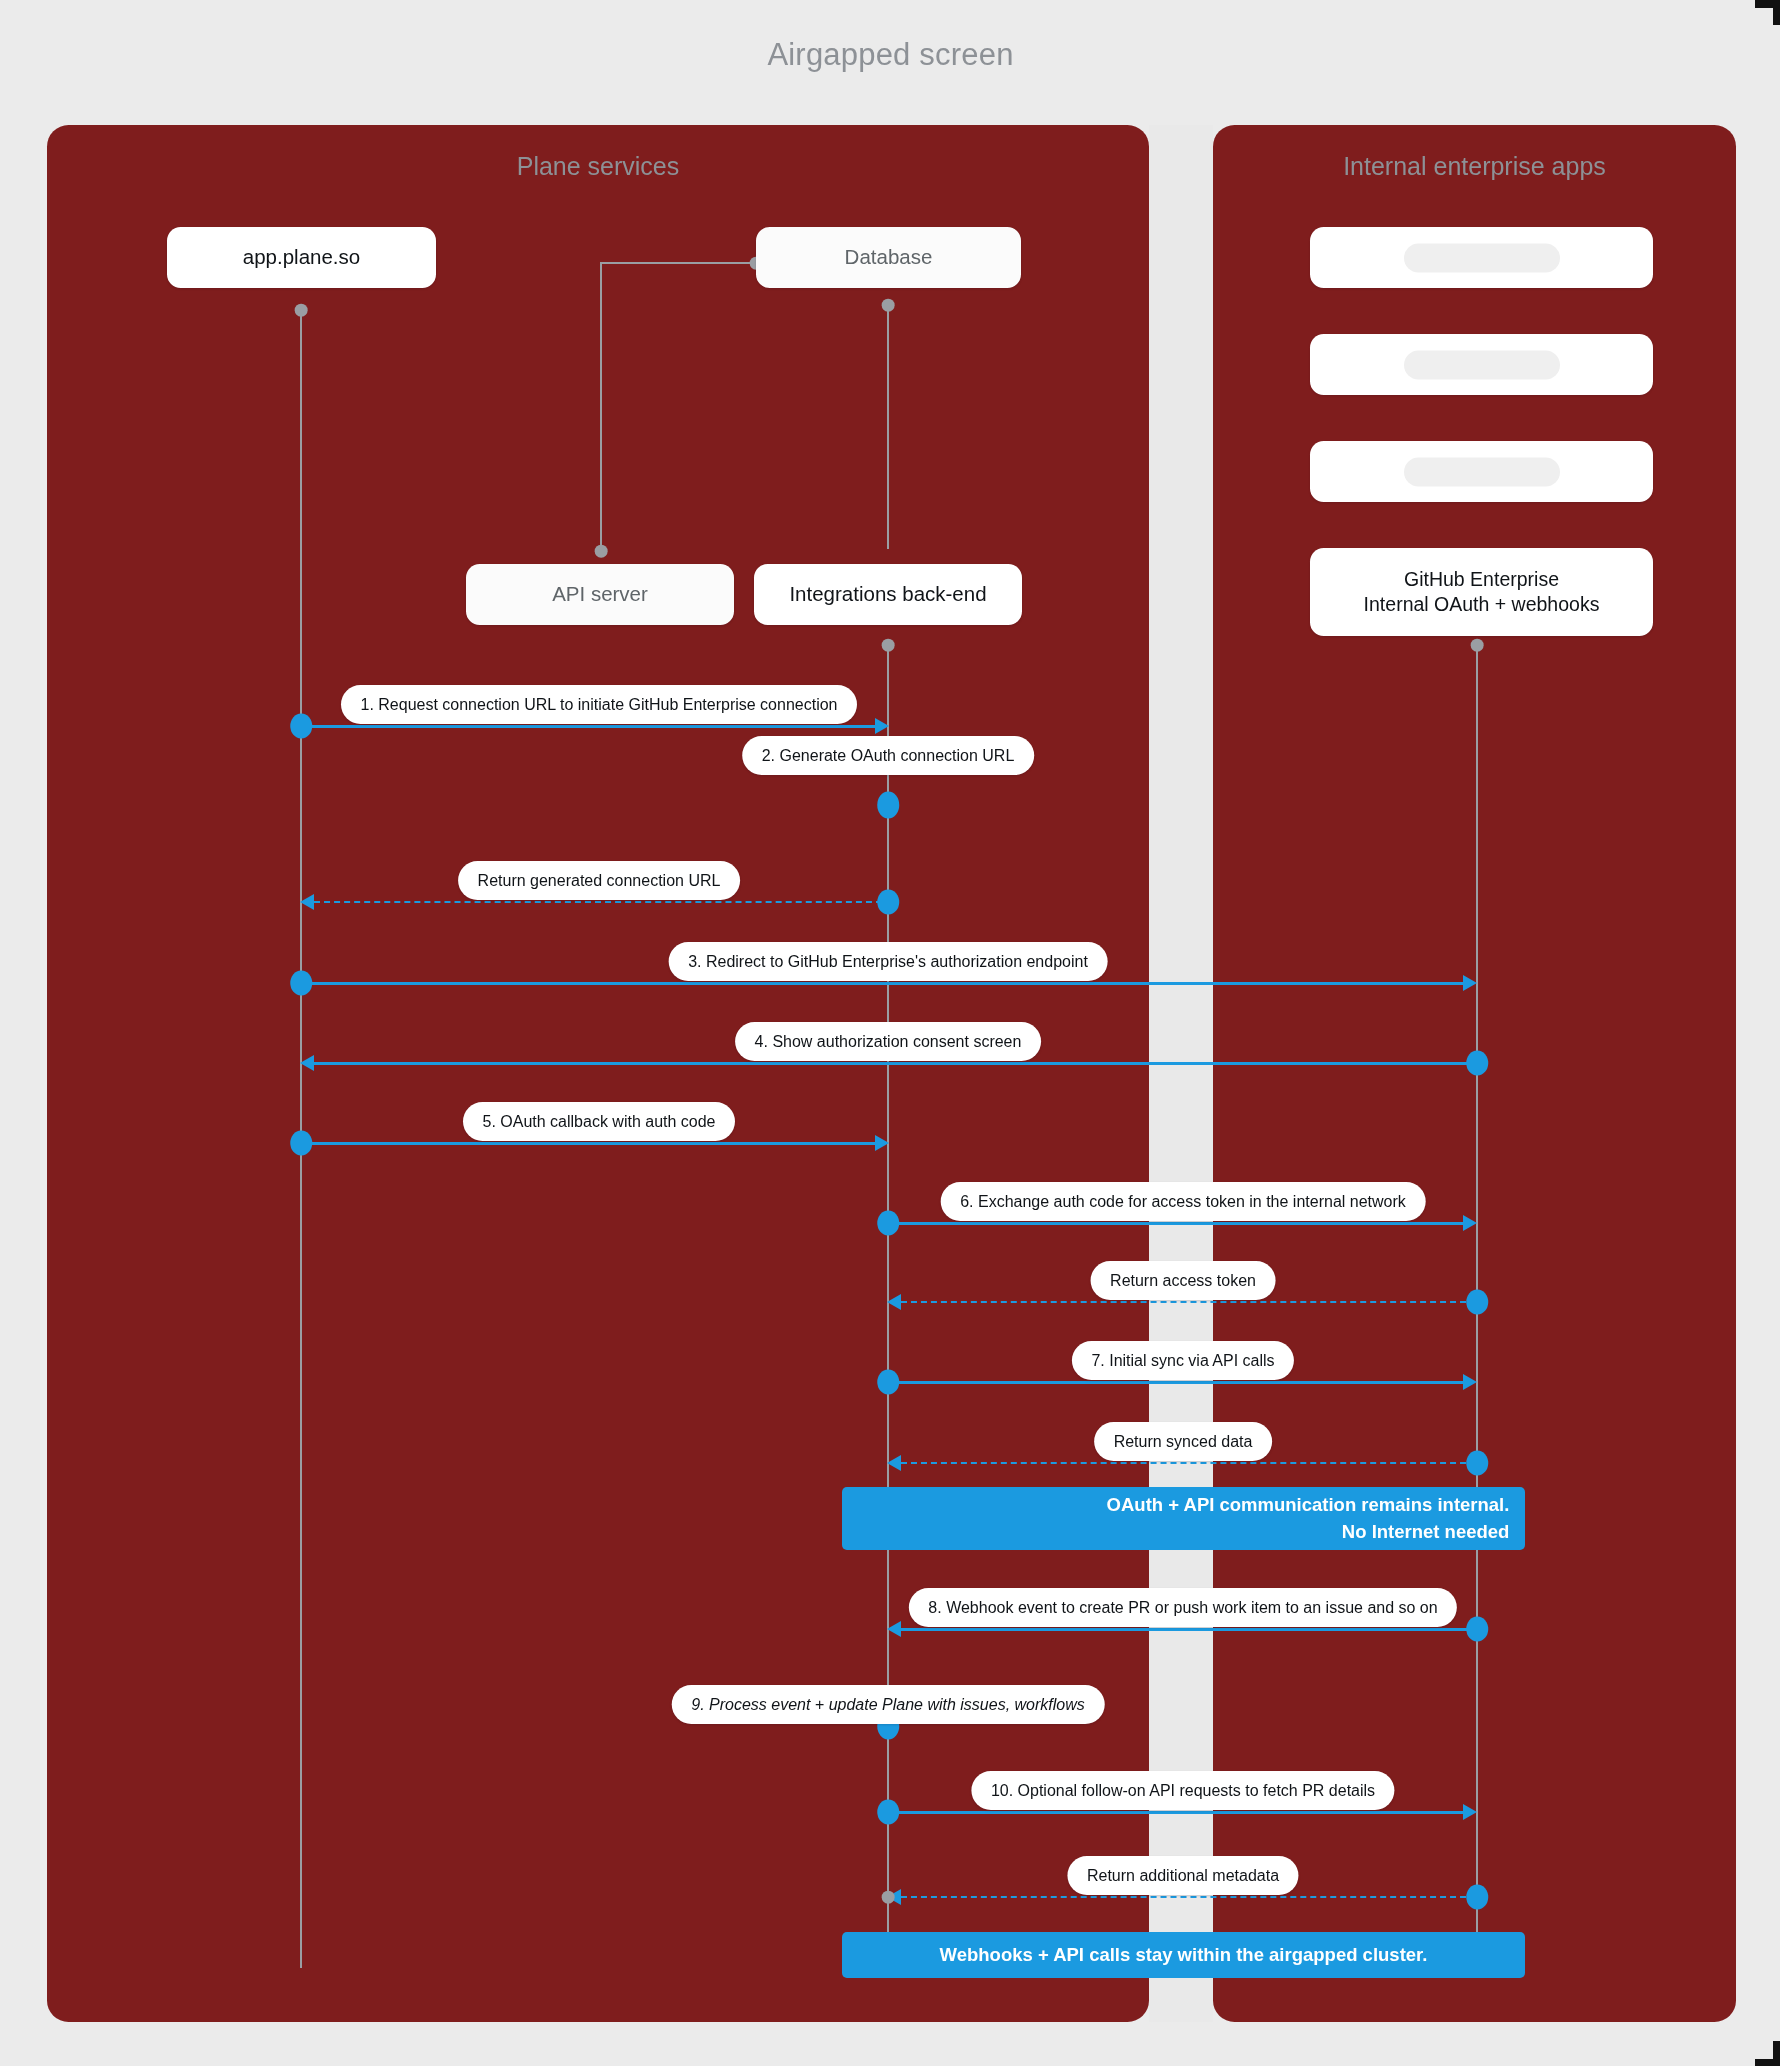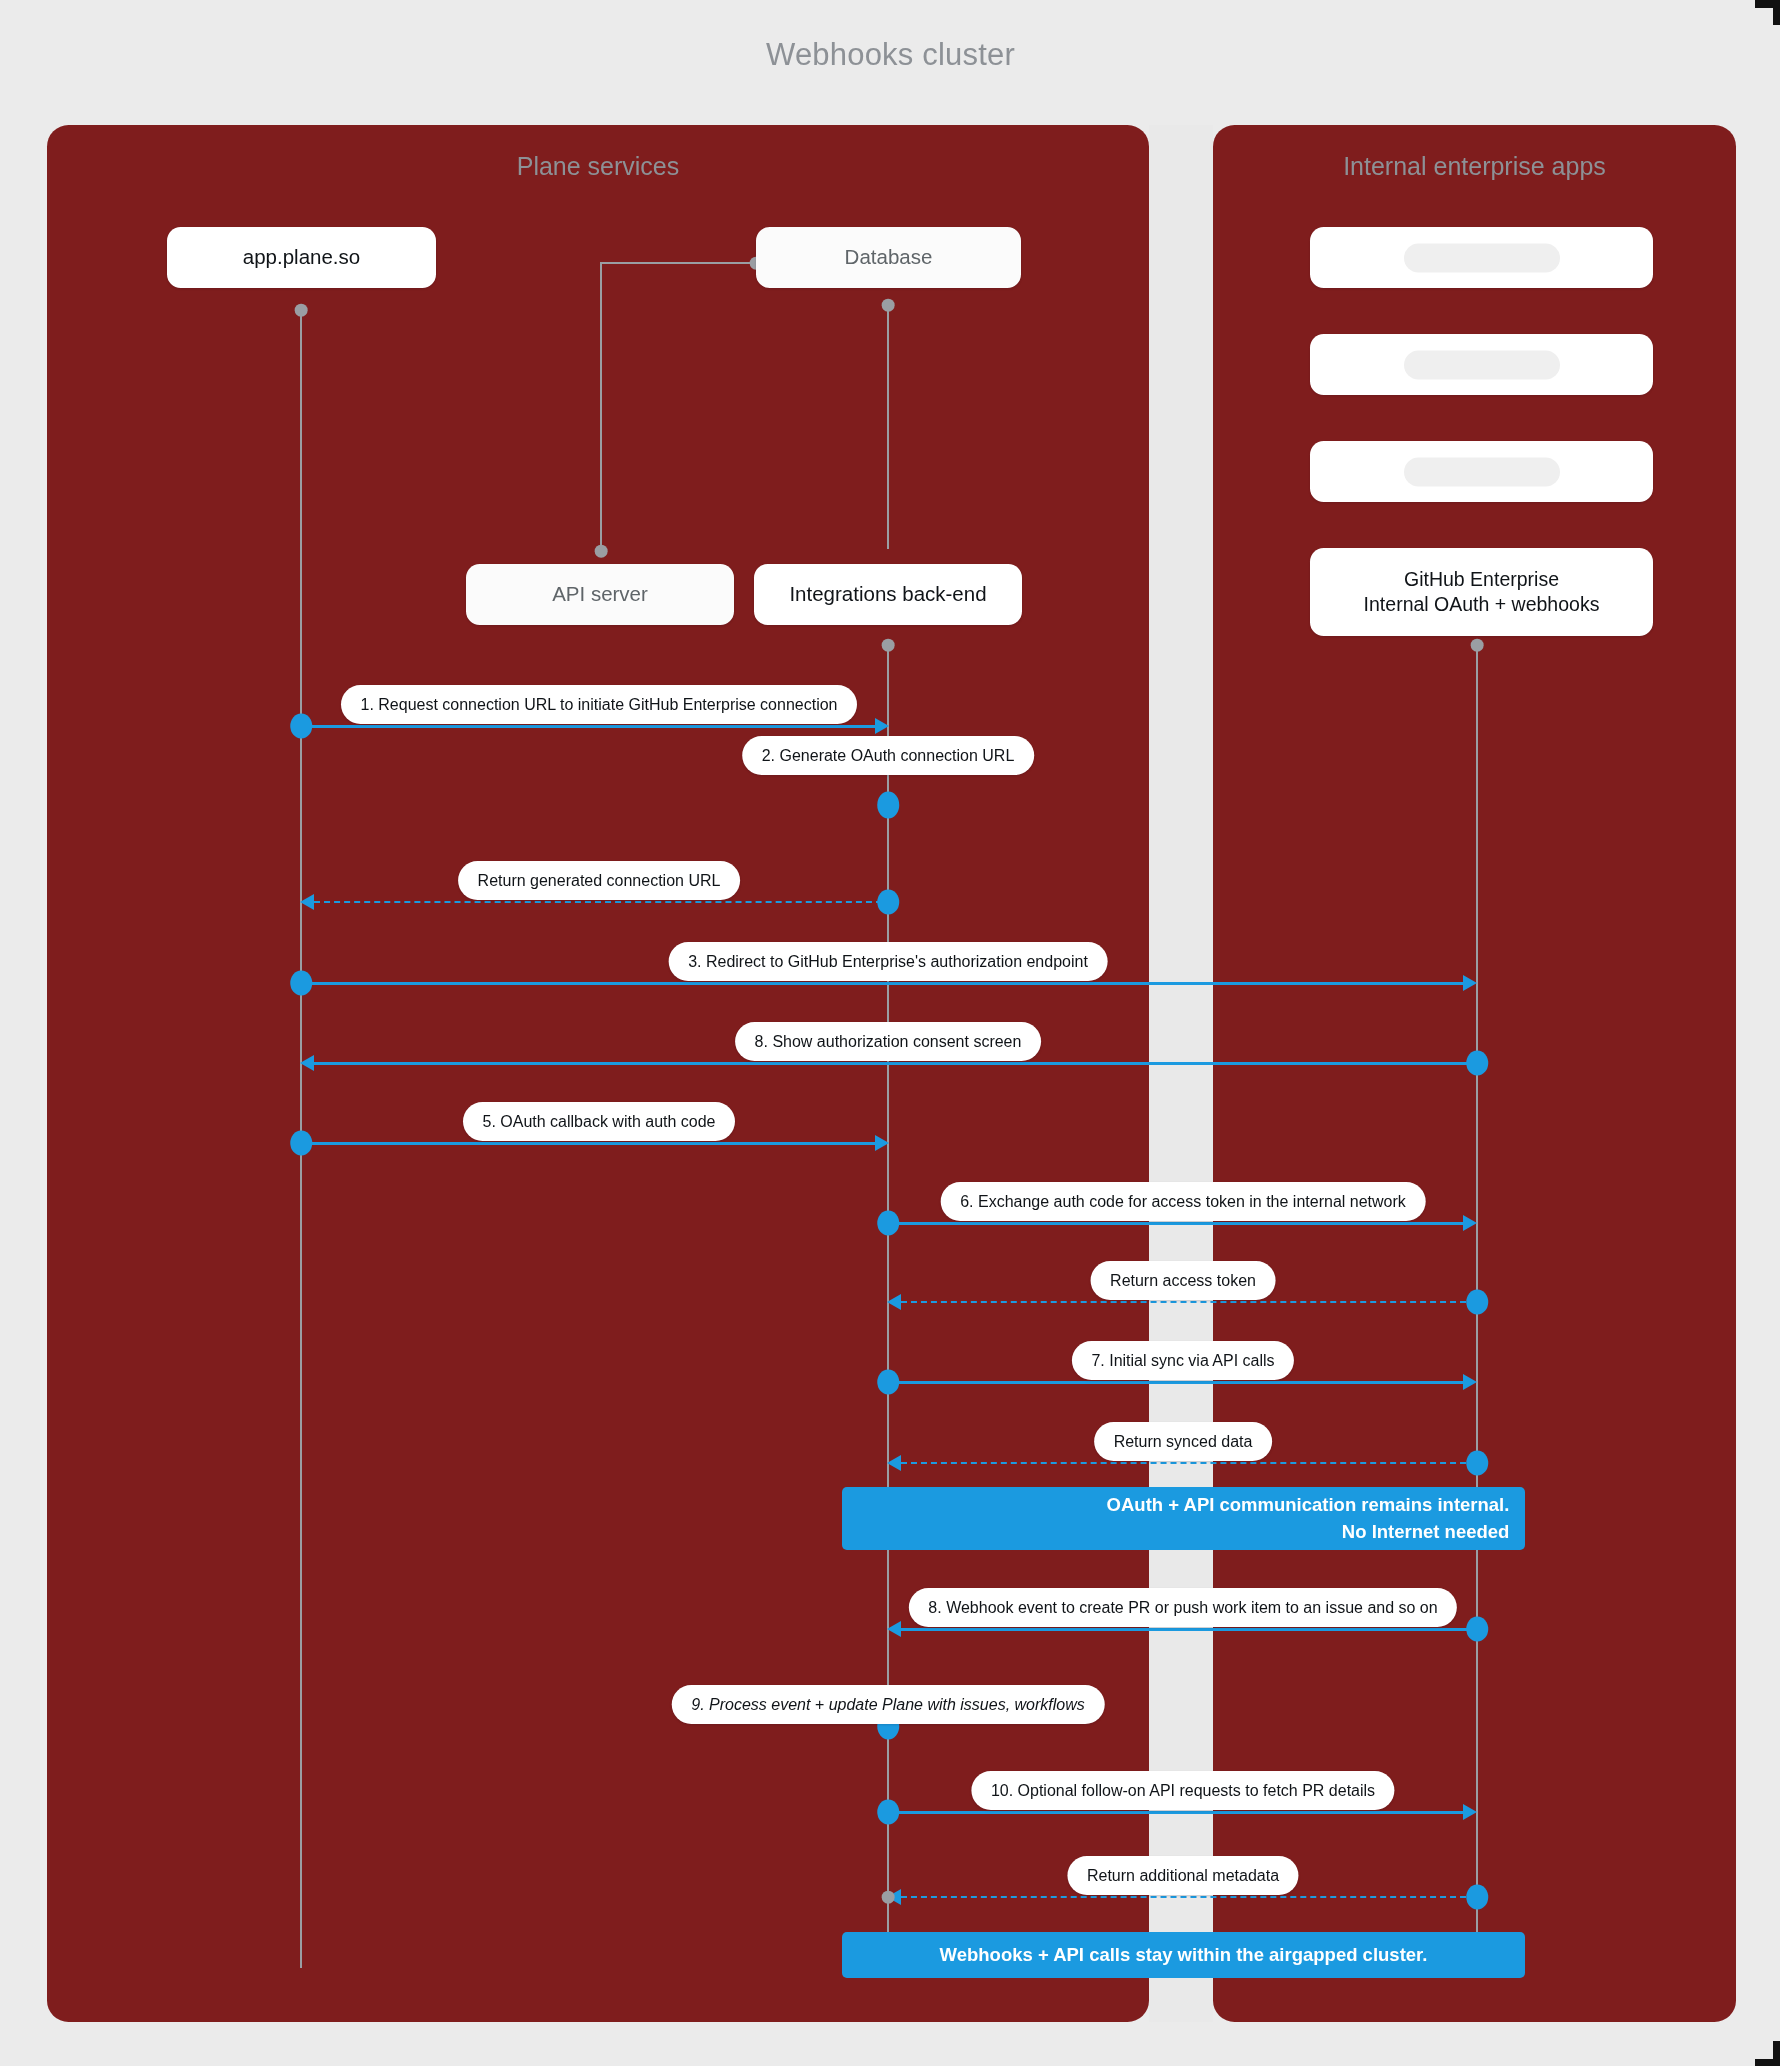--- a/index.html
+++ b/index.html
@@ -190,21 +190,21 @@
 </head>
 <body>
 
 <div id="canvas">
 
   <div class="crop" style="left:1773px; top:0; width:7.8px; height:25px;"></div>
   <div class="crop" style="left:1755px; top:0; width:25px; height:7.8px;"></div>
   <div class="crop" style="left:1773px; top:2041px; width:7.8px; height:25px;"></div>
   <div class="crop" style="left:1755px; top:2059px; width:25px; height:7.8px;"></div>
 
-  <div class="diagram-title">Webhooks cluster</div>
+  <div class="diagram-title">Airgapped screen</div>
 
   <div class="panel" style="left:47px; top:125px; width:1102px; height:1897px;">
     <div class="panel-title">Plane services</div>
   </div>
   <div class="panel" style="left:1213px; top:125px; width:523px; height:1897px;">
     <div class="panel-title">Internal enterprise apps</div>
   </div>
   <div class="band"></div>
 
   <div class="lifeline" style="left:300px; top:310px; height:1658px;"></div>
@@ -269,21 +269,21 @@
   <div class="msg-label" style="left:599px; top:861px;">Return generated connection URL</div>
 
   <div class="msg-line" style="left:301px; top:982px; width:1166px;"></div>
   <div class="msg-head right" style="left:1463px; top:975px;"></div>
   <div class="endpoint" style="left:301px; top:983px;"></div>
   <div class="msg-label" style="left:888px; top:942px;">3. Redirect to GitHub Enterprise's authorization endpoint</div>
 
   <div class="msg-line" style="left:314px; top:1062px; width:1162px;"></div>
   <div class="msg-head left" style="left:300px; top:1055px;"></div>
   <div class="endpoint" style="left:1477px; top:1063px;"></div>
-  <div class="msg-label" style="left:888px; top:1022px;">8. Show authorization consent screen</div>
+  <div class="msg-label" style="left:888px; top:1022px;">4. Show authorization consent screen</div>
 
   <div class="msg-line" style="left:301px; top:1142px; width:580px;"></div>
   <div class="msg-head right" style="left:875px; top:1135px;"></div>
   <div class="endpoint" style="left:301px; top:1143px;"></div>
   <div class="msg-label" style="left:599px; top:1102px;">5. OAuth callback with auth code</div>
 
   <div class="msg-line" style="left:888px; top:1222px; width:579px;"></div>
   <div class="msg-head right" style="left:1463px; top:1215px;"></div>
   <div class="endpoint" style="left:888px; top:1223px;"></div>
   <div class="msg-label" style="left:1183px; top:1182px;">6. Exchange auth code for access token in the internal network</div>

